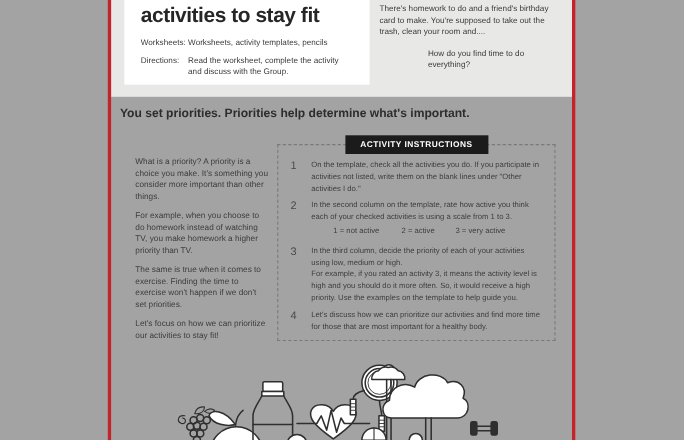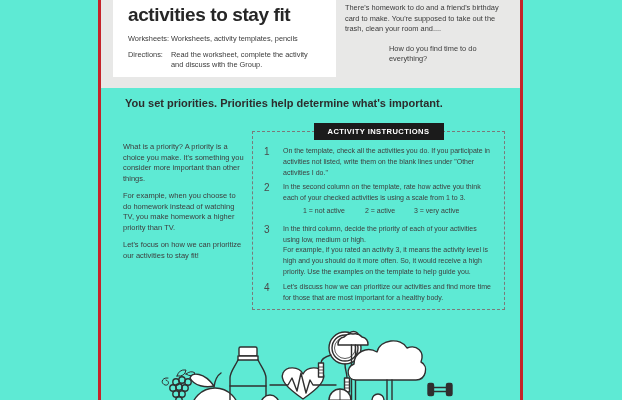--- a/index.html
+++ b/index.html
@@ -3,40 +3,40 @@
 <meta charset="utf-8">
 <style>
   :root{
     --red:#c5232a;
     --band:#e8e8e7;
     --ink:#3e3e3e;
     --dark:#2b2b2b;
   }
   html,body{margin:0;padding:0;background:#ffffff;}
   .page{
-    position:relative;width:622px;height:400px;background:#5eead4;overflow:hidden;
+    position:relative;width:622px;height:400px;background:#a3a3a3;overflow:hidden;
     font-family:"Liberation Sans",sans-serif;color:var(--ink);
   }
   .vline{position:absolute;top:0;bottom:0;width:3px;background:var(--red);}
   .vline.left{left:98px;}
   .vline.right{left:520px;}
   .band{position:absolute;left:101px;top:0;width:419px;height:88px;background:var(--band);}
   .title-card{
     position:absolute;left:113px;top:-14px;width:223px;height:91px;background:#ffffff;
     box-sizing:border-box;padding:18px 10px 0 15px;
   }
   .card-title{font-size:19px;font-weight:700;color:#262626;letter-spacing:-0.4px;line-height:22px;}
   .meta-row{display:flex;margin-top:8px;font-size:7.4px;line-height:9.8px;color:#3a3a3a;}
   .meta-row + .meta-row{margin-top:6px;}
   .meta-label{width:43px;flex:none;font-weight:400;}
   .meta-value{width:148px;}
   .intro-text{position:absolute;left:343px;top:1px;width:162px;font-size:7.4px;line-height:10.6px;color:#3a3a3a;}
   .intro-text p{margin:2px;}
   .intro-text p + p{margin-top:9px;padding-left:44px;}
-  .heading{position:absolute;left:125px;top:97px;width:400px;font-size:11px;font-weight:700;color:#2d2d2d;letter-spacing:0;}
+  .heading{position:absolute;left:109px;top:97px;width:400px;font-size:11px;font-weight:700;color:#2d2d2d;letter-spacing:0;}
   .left-col{position:absolute;left:123px;top:114px;width:121px;font-size:7.5px;line-height:10.5px;color:#3d3d3d;margin-top:28px;}
   .left-col p{margin:0 0 7px 0;}
   .ins-box{
     position:absolute;left:252px;top:131px;width:253px;height:179px;
     border:1px dashed #7a7a7a;box-sizing:border-box;
   }
   .ins-header{
     position:absolute;top:-9px;left:50%;transform:translateX(-50%);
     width:130px;height:17px;background:#1b1b1b;color:#ffffff;
     font-size:7.6px;font-weight:700;letter-spacing:0.4px;
@@ -79,20 +79,21 @@
   <div class="intro-text">
     <p>There's homework to do and a friend's birthday card to make. You're supposed to take out the trash, clean your room and....</p>
     <p>How do you find time to do everything?</p>
   </div>
 
   <div class="heading">You set priorities. Priorities help determine what's important.</div>
 
   <div class="left-col">
       <p>What is a priority? A priority is a choice you make. It's something you consider more important than other things.</p>
       <p>For example, when you choose to do homework instead of watching TV, you make homework a higher priority than TV.</p>
+      <p>The same is true when it comes to exercise. Finding the time to exercise won't happen if we don't set priorities.</p>
       <p>Let's focus on how we can prioritize our activities to stay fit!</p>
     </div>
 
   <div class="ins-box">
     <div class="ins-header">ACTIVITY INSTRUCTIONS</div>
     <div class="ins-list">
         <div class="ins-item">
           <div class="ins-num">1</div>
           <div class="ins-body">
             <p>On the template, check all the activities you do. If you participate in activities not listed, write them on the blank lines under "Other activities I do."</p>

